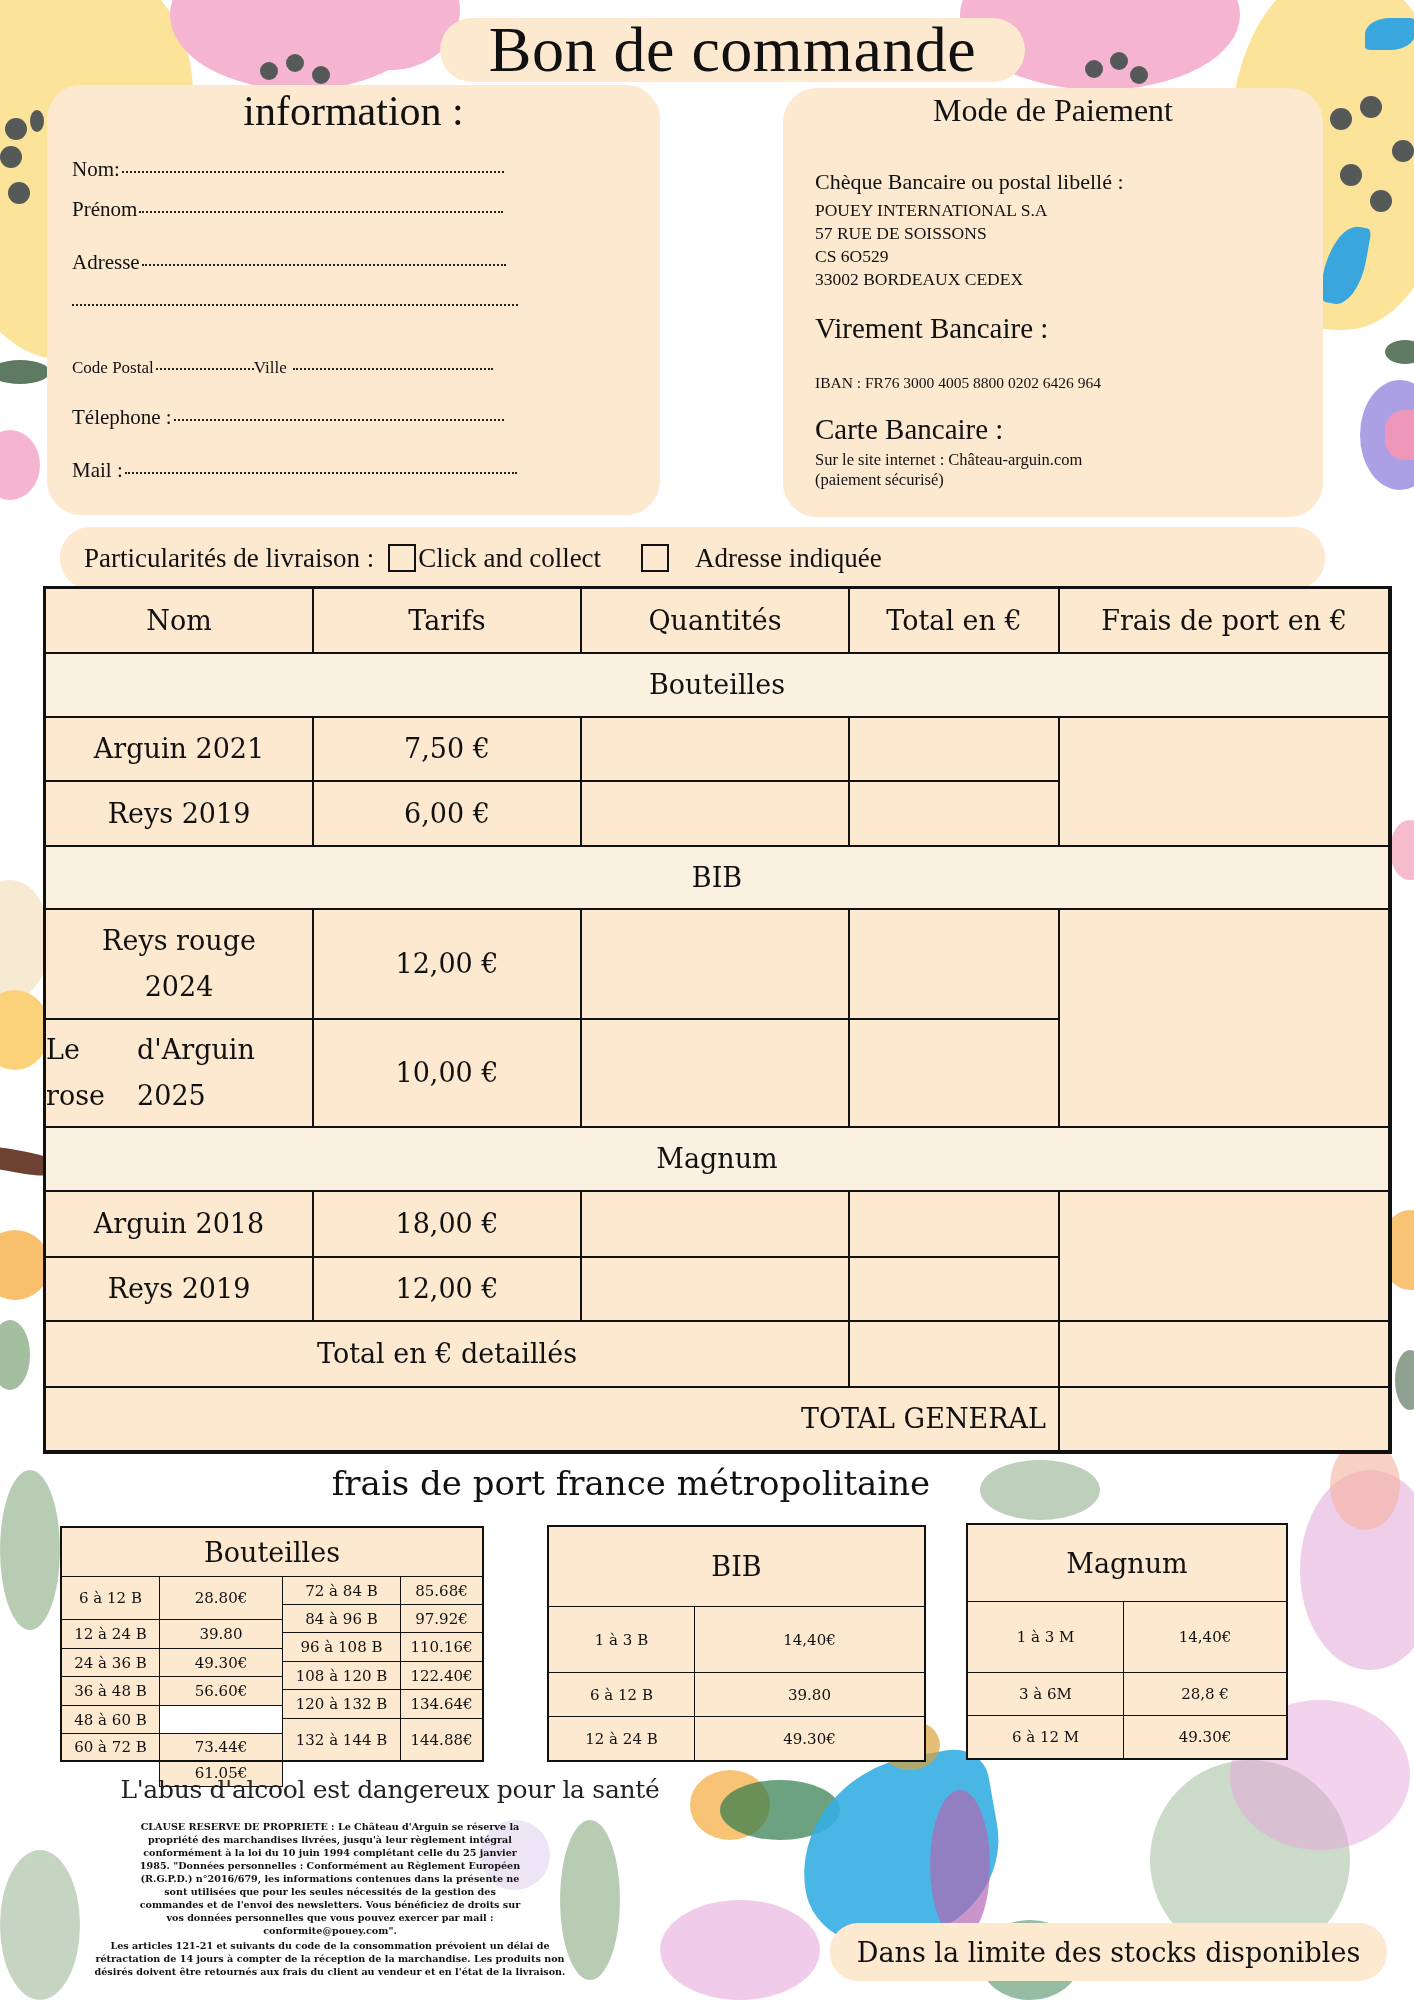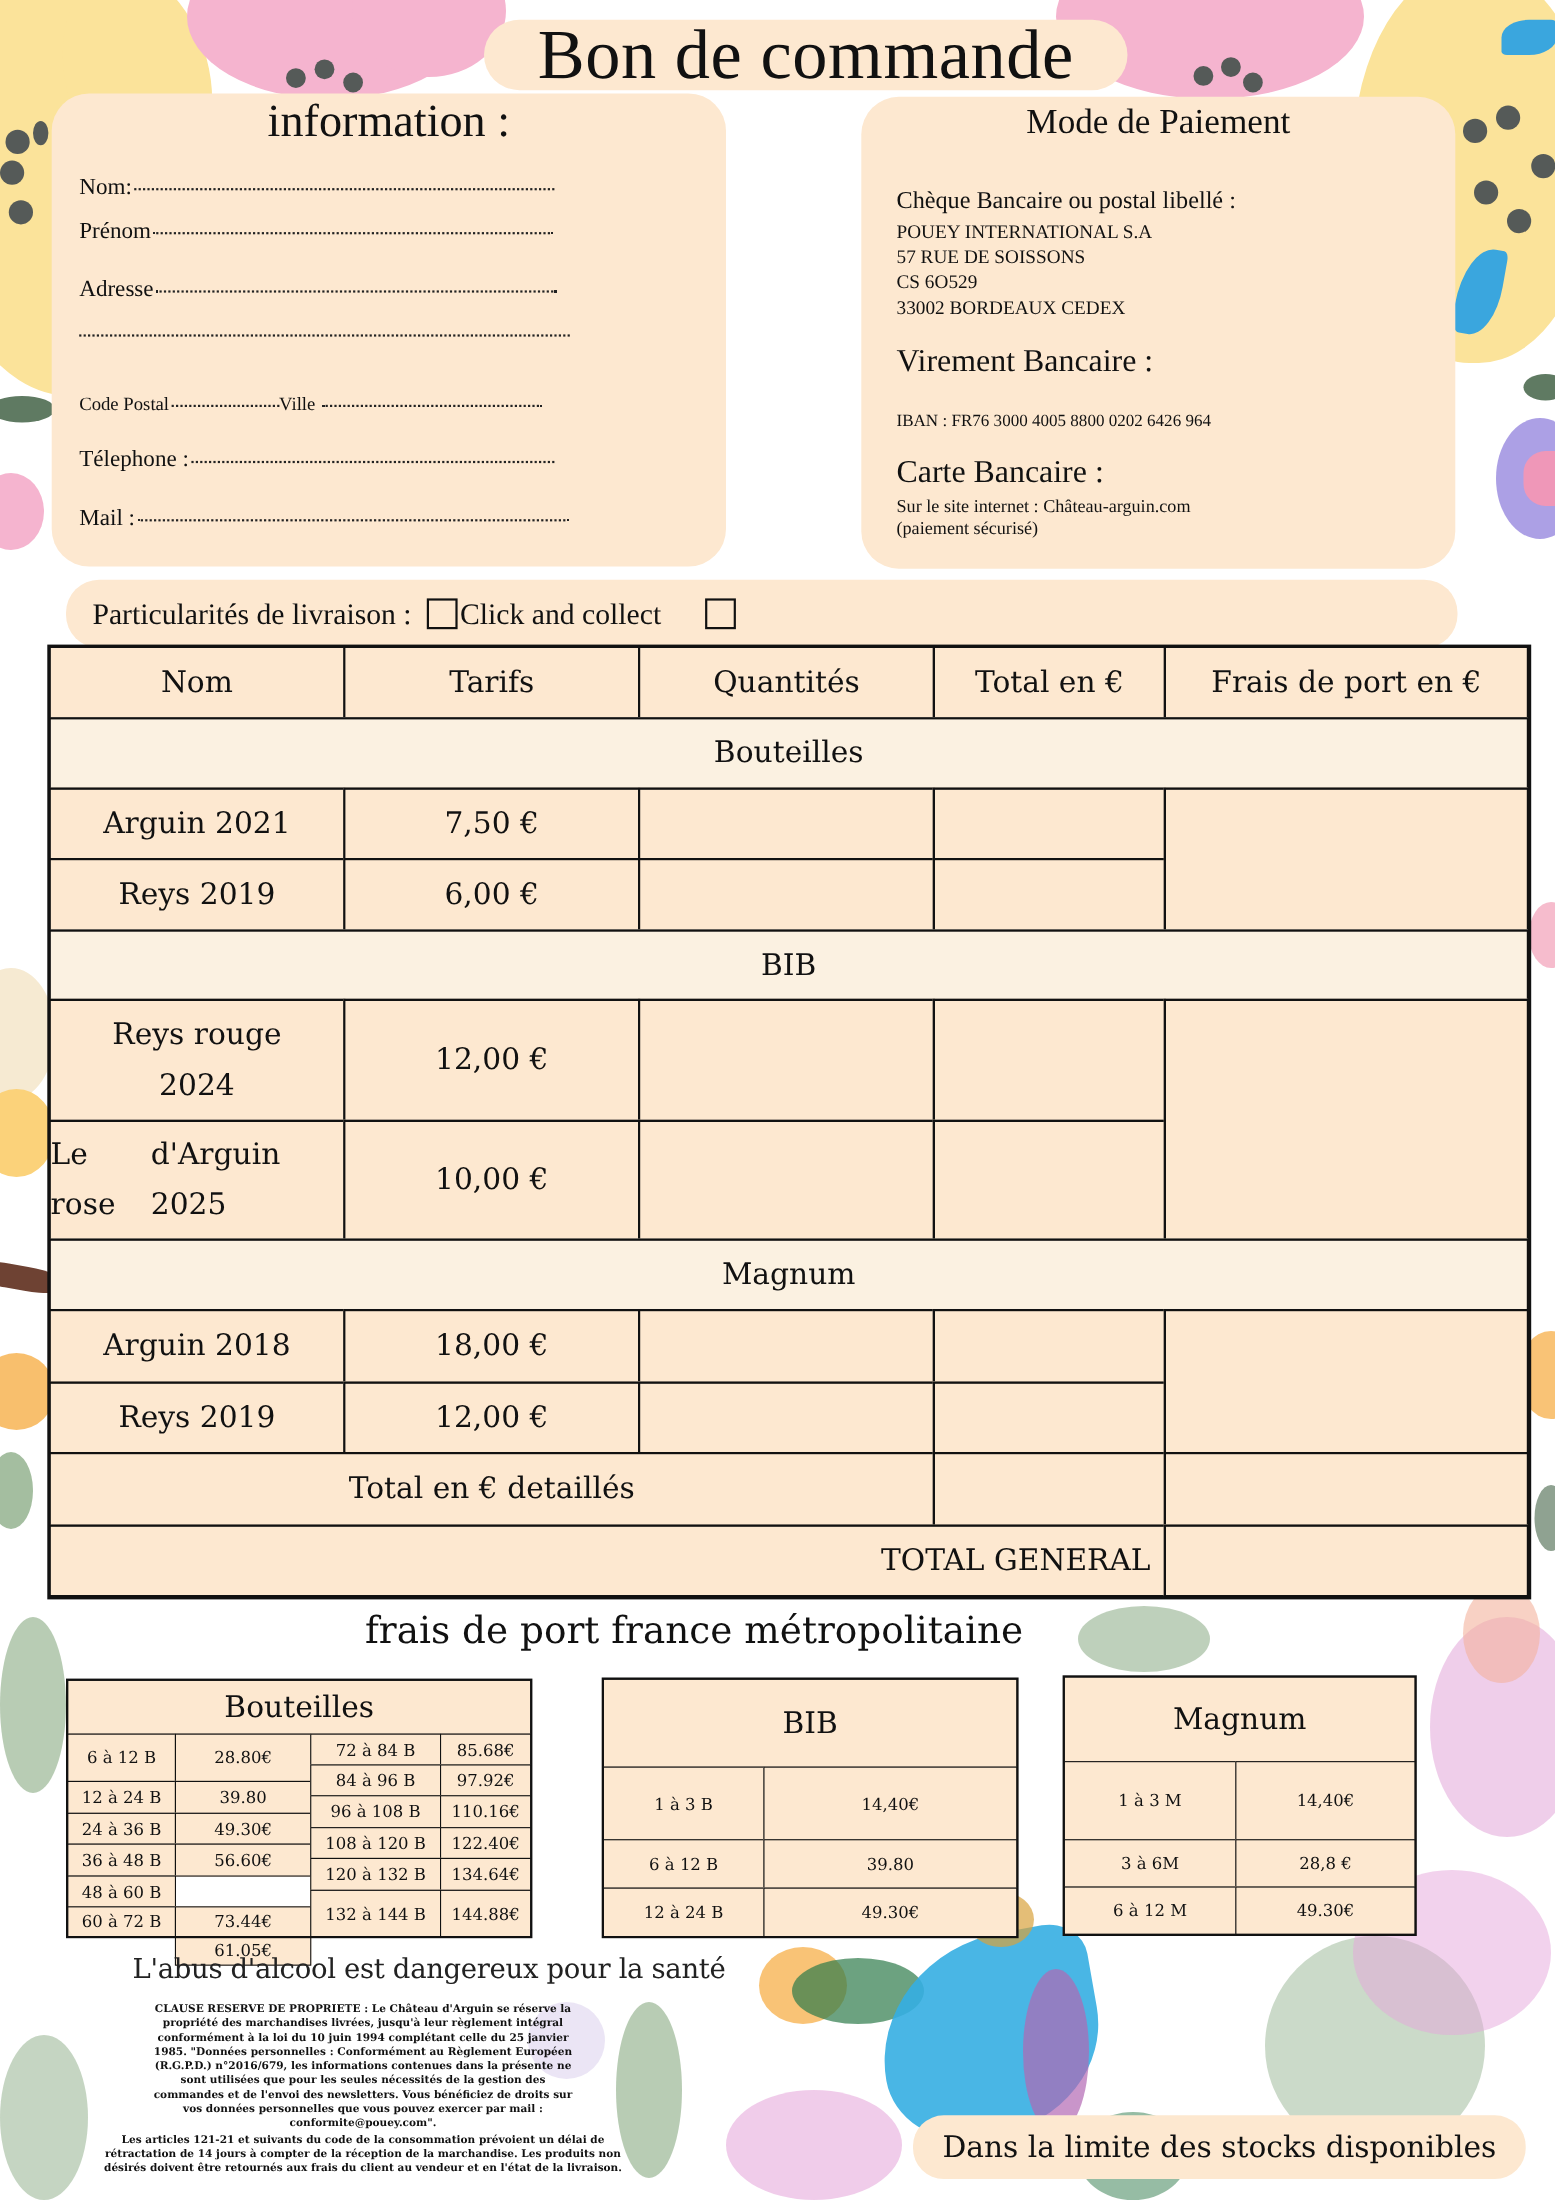--- a/index.html
+++ b/index.html
@@ -277,20 +277,21 @@
     <div>(paiement sécurisé)</div>
   </div>
 </div>
 
 <div class="pill" style="left:60px;top:527px;width:1265px;height:62px;border-radius:30px;">
   <div class="delivery-text">
     <span>Particularités de livraison :</span>
     <span class="checkbox" style="margin-left:14px;margin-right:2px;"></span>
     <span>Click and collect</span>
     <span class="checkbox" style="margin-left:40px;margin-right:26px;"></span>
+    <span>Adresse indiquée</span>
   </div>
 </div>
 
 <div>
 
   <div class="cell" style="left:44px;top:587px;width:270px;height:67px;">Nom</div>
   <div class="cell" style="left:312px;top:587px;width:270px;height:67px;">Tarifs</div>
   <div class="cell" style="left:580px;top:587px;width:270px;height:67px;">Quantités</div>
   <div class="cell" style="left:848px;top:587px;width:212px;height:67px;">Total en €</div>
   <div class="cell" style="left:1058px;top:587px;width:332px;height:67px;">Frais de port en €</div>

